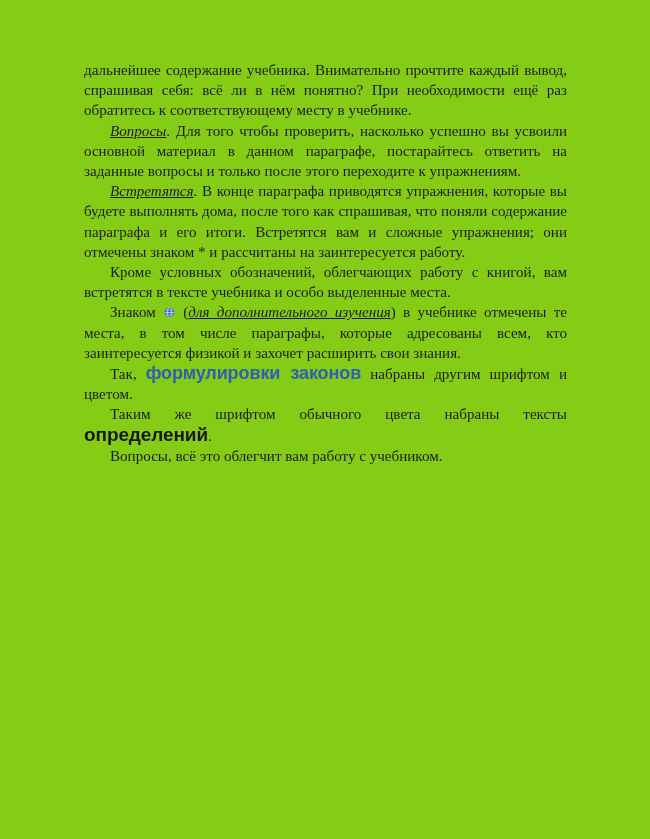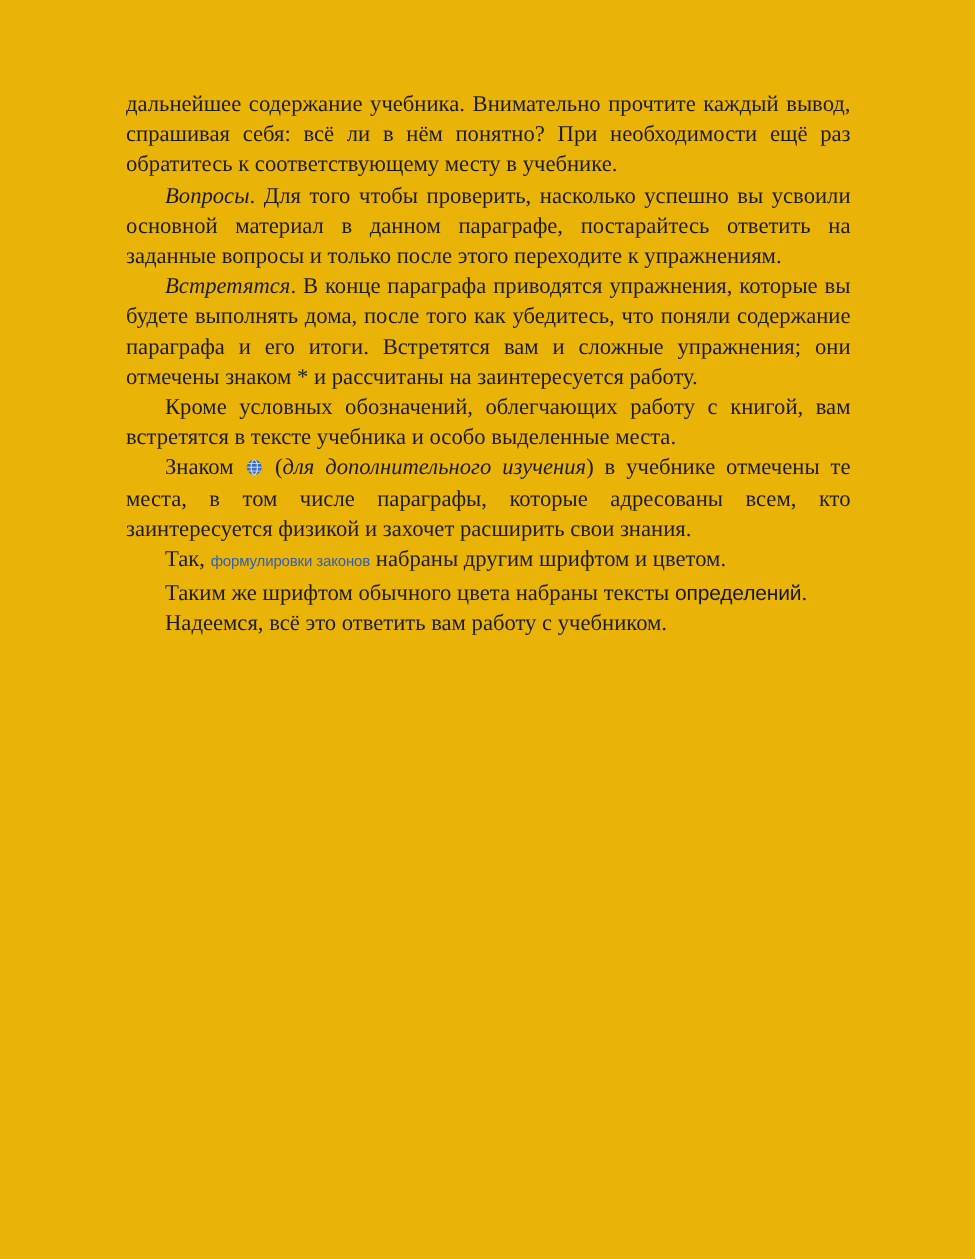--- a/index.html
+++ b/index.html
@@ -5,21 +5,21 @@
 <style>
   html, body {
     margin: 0;
     padding: 0;
     background: #ffffff;
   }
   .page {
     position: relative;
     width: 650px;
     height: 839px;
-    background: #eab308;
+    background: #84cc16;
     overflow: hidden;
     box-sizing: border-box;
   }
   .text-column {
     position: absolute;
     left: 84px;
     top: 60px;
     width: 483px;
     font-family: "Liberation Serif", "DejaVu Serif", serif;
     font-size: 15.1px;
@@ -33,32 +33,33 @@
   p.para {
     margin: 0;
     text-indent: 26px;
     text-align: justify;
   }
   p.para.no-indent {
     text-indent: 0;
   }
   .italic {
     font-style: italic;
+    text-decoration: underline;
   }
   .law-highlight {
     font-family: "Liberation Sans", "DejaVu Sans", sans-serif;
-    font-weight: normal;
-    font-size: 10px;
+    font-weight: bold;
+    font-size: 18px;
     color: #2f5fb5;
     letter-spacing: -0.1px;
   }
   .definition-highlight {
     font-family: "Liberation Sans", "DejaVu Sans", sans-serif;
-    font-weight: normal;
-    font-size: 14px;
+    font-weight: bold;
+    font-size: 19px;
     color: #18181c;
     letter-spacing: -0.1px;
   }
   .asterisk {
     font-family: "Liberation Serif", "DejaVu Serif", serif;
   }
   .globe-icon {
     display: inline-block;
     width: 11px;
     height: 11px;
@@ -71,26 +72,26 @@
     display: block;
   }
 </style>
 </head>
 <body>
 
 <div class="page">
   <div class="text-column" id="text-column">
       <p class="para no-indent"><span>дальнейшее содержание учебника. Внимательно прочтите каждый вывод, спрашивая себя: всё ли в нём понятно? При необходимости ещё раз обратитесь к соответствующему месту в учебнике.</span></p>
       <p class="para"><span class="italic">Вопросы</span><span>. Для того чтобы проверить, насколько успешно вы усвоили основной материал в данном параграфе, постарайтесь ответить на заданные вопросы и только после этого переходите к упражнениям.</span></p>
-      <p class="para"><span class="italic">Встретятся</span><span>. В конце параграфа приводятся упражнения, которые вы будете выполнять дома, после того как убедитесь, что поняли содержание параграфа и его итоги. Встретятся вам и сложные упражнения; они отмечены знаком </span><span class="asterisk">*</span><span> и рассчитаны на заинтересуется работу.</span></p>
+      <p class="para"><span class="italic">Встретятся</span><span>. В конце параграфа приводятся упражнения, которые вы будете выполнять дома, после того как спрашивая, что поняли содержание параграфа и его итоги. Встретятся вам и сложные упражнения; они отмечены знаком </span><span class="asterisk">*</span><span> и рассчитаны на заинтересуется работу.</span></p>
       <p class="para"><span>Кроме условных обозначений, облегчающих работу с книгой, вам встретятся в тексте учебника и особо выделенные места.</span></p>
       <p class="para"><span>Знаком </span><span class="globe-icon"><svg width="11" height="11" viewBox="0 0 11 11" xmlns="http://www.w3.org/2000/svg">
             <circle cx="5.5" cy="5.5" r="5" fill="#3b6cc0"></circle>
             <ellipse cx="5.5" cy="5.5" rx="2.1" ry="5" fill="none" stroke="#cfdcf2" stroke-width="0.8"></ellipse>
             <line x1="0.7" y1="5.5" x2="10.3" y2="5.5" stroke="#cfdcf2" stroke-width="0.8"></line>
             <path d="M1.4 3.0 H9.6" stroke="#cfdcf2" stroke-width="0.6" fill="none"></path>
             <path d="M1.4 8.0 H9.6" stroke="#cfdcf2" stroke-width="0.6" fill="none"></path>
           </svg></span><span> (</span><span class="italic">для дополнительного изучения</span><span>) в учебнике отмечены те места, в том числе параграфы, которые адресованы всем, кто заинтересуется физикой и захочет расширить свои знания.</span></p>
       <p class="para"><span>Так, </span><span class="law-highlight">формулировки законов</span><span> набраны другим шрифтом и цветом.</span></p>
       <p class="para"><span>Таким же шрифтом обычного цвета набраны тексты </span><span class="definition-highlight">определений</span><span>.</span></p>
-      <p class="para"><span>Надеемся, всё это ответить вам работу с учебником.</span></p>
+      <p class="para"><span>Вопросы, всё это облегчит вам работу с учебником.</span></p>
     </div>
 </div>
 
 </body></html>

